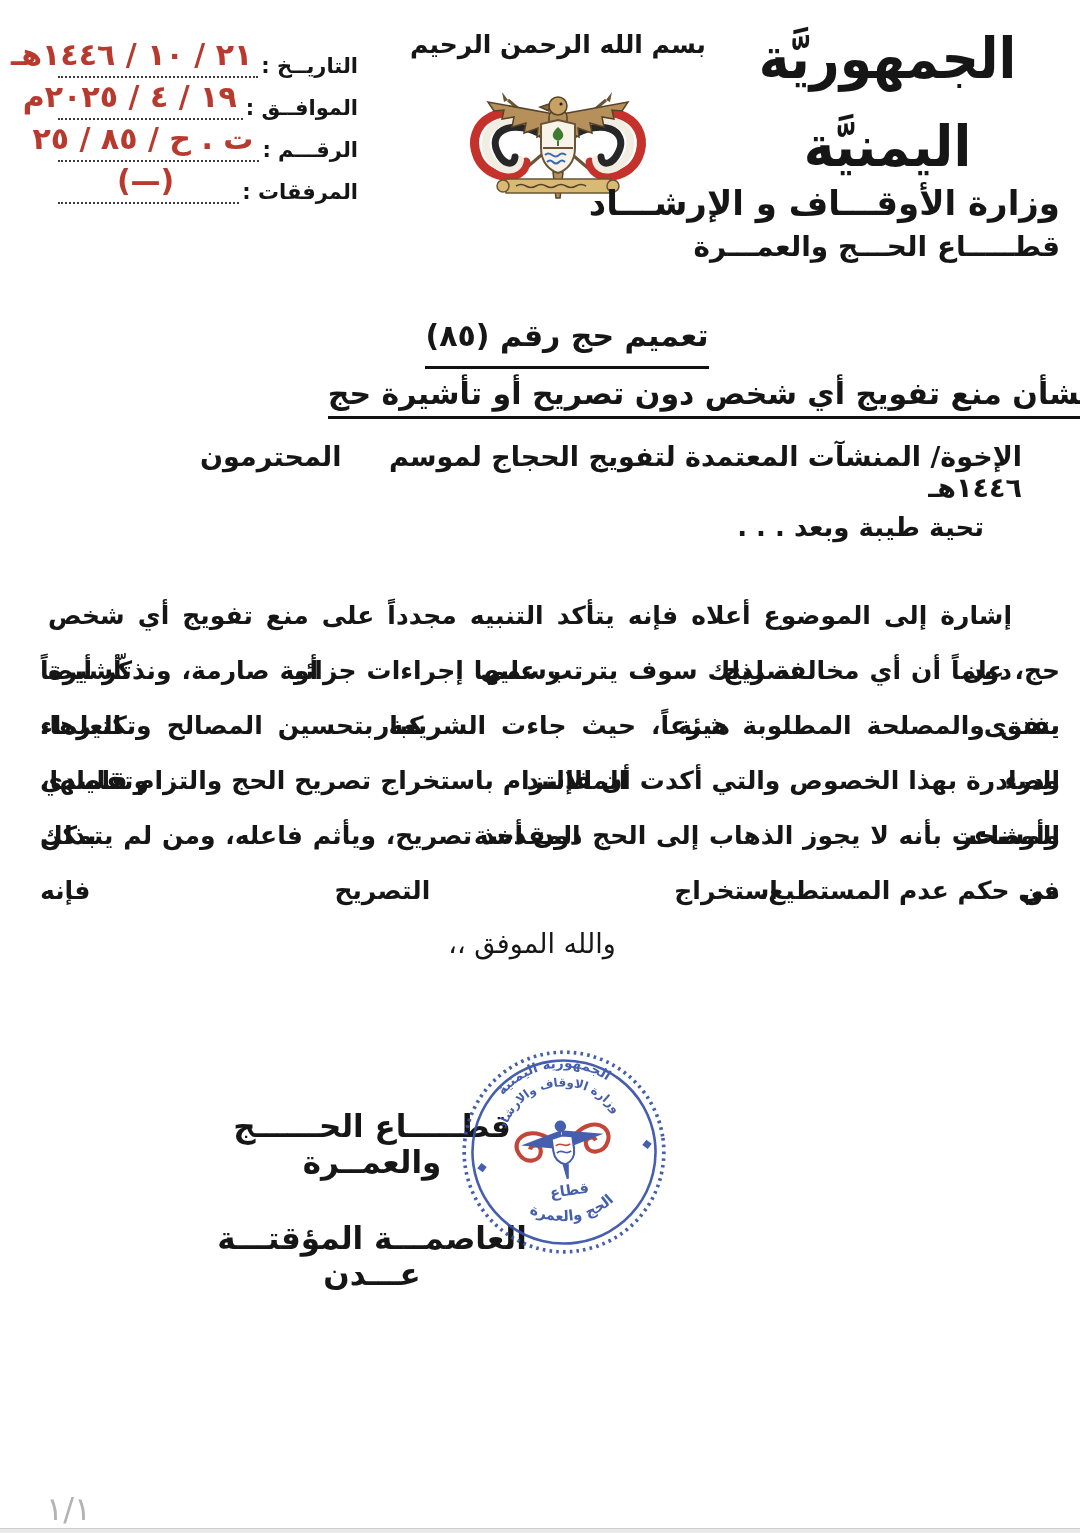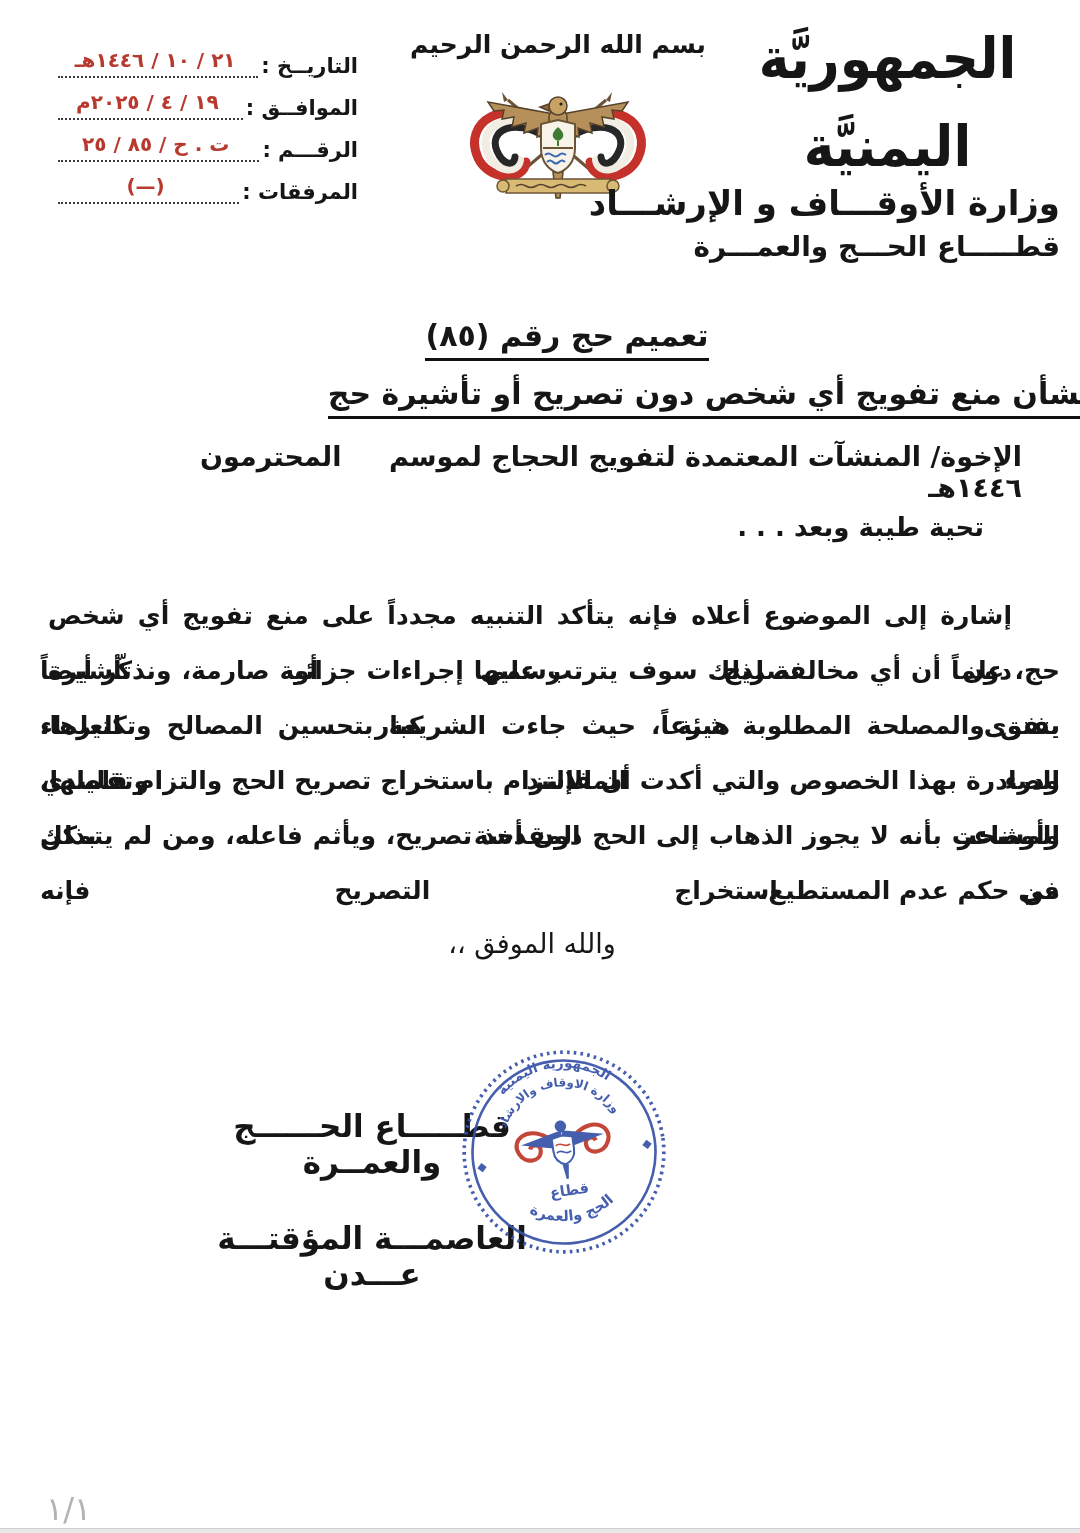--- a/index.html
+++ b/index.html
@@ -12,36 +12,36 @@
   }
   .abs { position:absolute; }
 
   
   .meta { left:58px; top:36px; width:300px; direction:rtl; }
   .meta-row { display:flex; align-items:flex-end; height:42px; }
   .meta-label { font-weight:bold; font-size:21px; white-space:nowrap; order:0; }
   .meta-line { flex:1; position:relative; border-bottom:2.5px dotted #3b3b3b; height:12px; margin-right:3px; }
   .meta-value {
     position:absolute; bottom:4px; left:0; right:6px; text-align:center;
-    color:#b83a2f; font-weight:bold; font-size:20px; white-space:nowrap;
+    color:#b83a2f; font-weight:bold; font-size:30px; white-space:nowrap;
   }
 
   
   .hdr-right { top:22px; right:20px; width:345px; text-align:center; }
   .country { font-size:52px; font-weight:bold; line-height:1.55; transform:scaleY(1.08); letter-spacing:-1px; }
   .ministry { font-size:34px; font-weight:bold; margin-top:0px; white-space:nowrap; }
   .sector   { font-size:28px; font-weight:bold; margin-top:7px; white-space:nowrap; }
 
   
   .basmala { top:30px; left:558px; transform:translateX(-50%); font-size:25px; font-weight:bold; white-space:nowrap; }
   .emblem { left:452px; top:80px; width:212px; height:126px; }
 
   
   .title1 { top:318px; left:0; right:0; text-align:center; font-size:30px; font-weight:bold; }
-  .title1 .u { position:relative; left:27px; border-bottom:3.5px solid #111; padding-bottom:5px;text-align:center; }
+  .title1 .u { position:relative; left:27px; border-bottom:3.5px solid #111; padding-bottom:13px;text-align:center; }
   .title2 { top:376px; left:0; right:0; text-align:right; font-size:30px; font-weight:bold; }
   .title2 .u { position:relative; left:11px; border-bottom:3.5px solid #111; padding-bottom:5px; }
 
   
   .addressee { top:441px; right:58px; left:200px; display:flex; justify-content:space-between; align-items:flex-start;
                font-size:27px; font-weight:bold; direction:rtl; }
   .greeting  { top:512px; right:96px; font-size:26px; font-weight:bold; }
 
   
   .body { top:588px; right:20px; left:40px; direction:rtl; }

